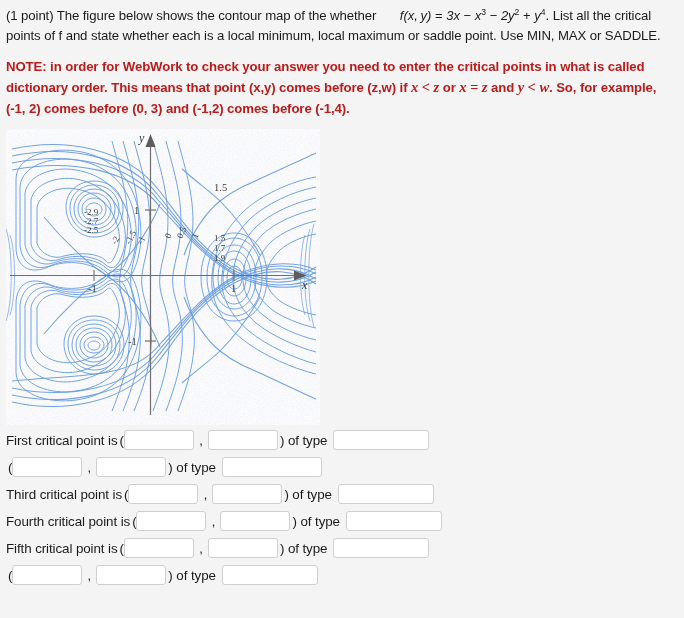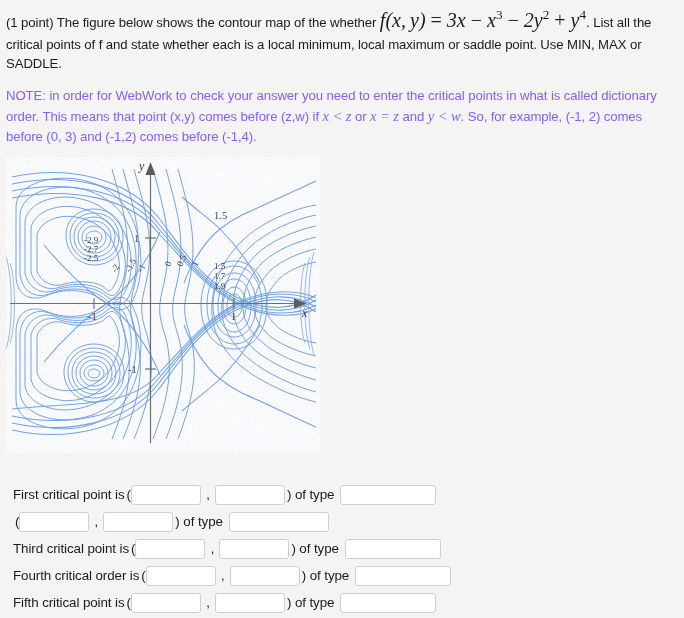--- a/index.html
+++ b/index.html
@@ -25,29 +25,31 @@
   .problem {
     padding: 6px 10px 0 6px;
     font-size: 13.2px;
     color: #1b1b1b;
     line-height: 1.46;
     letter-spacing: -0.1px;
   }
   .note {
     padding: 12px 14px 0 6px;
     font-size: 13.2px;
-    color: #8b5cf6;
+    color: #b91c1c;
     line-height: 1.5;
     letter-spacing: -0.1px;
+    font-weight: bold;
   }
   .mth {
-    font-family: Liberation Serif, serif;
+    font-family: Liberation Sans, sans-serif;
     font-style: italic;
-    font-size: 20px;
+    font-size: 13px;
     letter-spacing: 0;
+    margin-left: 20px;
   }
   .mth .op { font-style: normal; }
   .mth sup {
     font-size: 0.66em;
     font-style: normal;
     vertical-align: super;
     line-height: 0;
   }
   .mthn {
     font-family: "Liberation Serif", serif;
@@ -59,22 +61,22 @@
   #figure-wrap {
     position: relative;
     margin: 10px 0 0 6px;
     width: 314px;
     height: 296px;
   }
   #figure-svg { display: block; }
 
   
   #answers {
-    margin-top: 28px;
-    padding-left: 13px;
+    margin-top: 2px;
+    padding-left: 6px;
   }
   .ans-row {
     display: flex;
     align-items: center;
     height: 27px;
     font-size: 13.4px;
     color: #1b1b1b;
     letter-spacing: -0.1px;
   }
   .ans-row .lbl { white-space: nowrap; }
@@ -339,21 +341,21 @@
       <span class="lbl">Third critical point is</span>
       <span class="paren">(</span>
       <input class="fld num" type="text" value="" style="">
       <span class="comma">,</span>
       <input class="fld num" type="text" value="" style="">
       <span class="mid">) of type</span>
       <input class="fld type" type="text" value="" style="">
     </div>
 
     <div class="ans-row">
-      <span class="lbl">Fourth critical order is</span>
+      <span class="lbl">Fourth critical point is</span>
       <span class="paren">(</span>
       <input class="fld num" type="text" value="" style="">
       <span class="comma">,</span>
       <input class="fld num" type="text" value="" style="">
       <span class="mid">) of type</span>
       <input class="fld type" type="text" value="" style="">
     </div>
 
     <div class="ans-row">
       <span class="lbl">Fifth critical point is</span>

